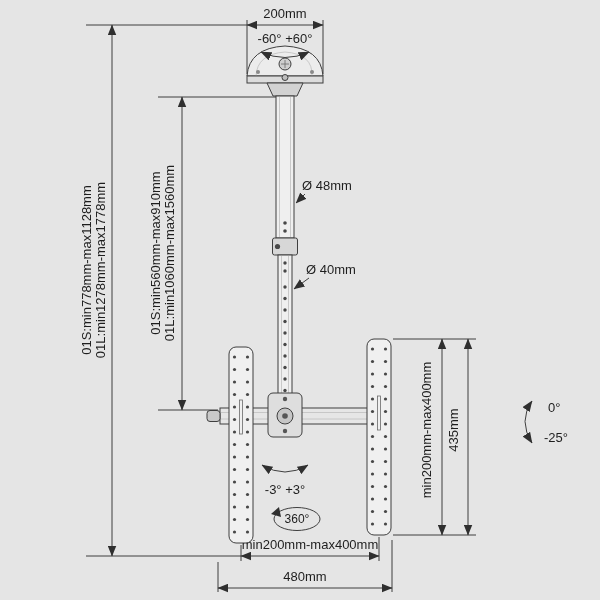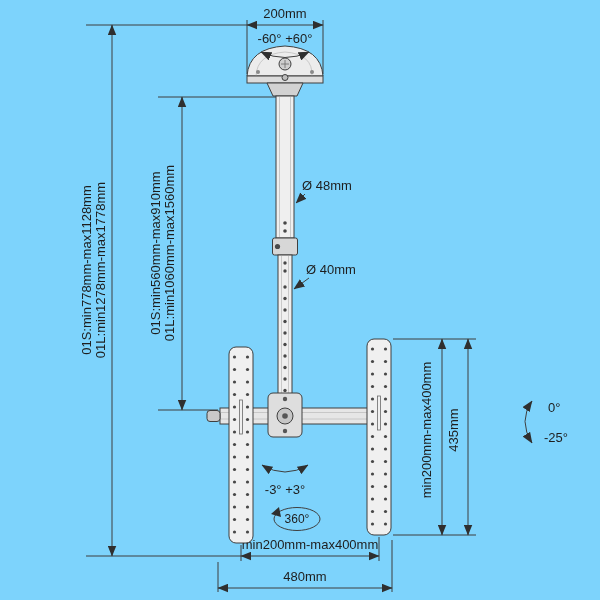--- a/index.html
+++ b/index.html
@@ -1,16 +1,16 @@
 <!DOCTYPE html>
 <html><head>
 <meta charset="utf-8">
 <style>
   html,body{margin:0;padding:0;background:#ffffff;}
-  .canvas{width:600px;height:600px;background:#7dd3fc;position:relative;overflow:hidden;}
+  .canvas{width:600px;height:600px;background:#e5e5e5;position:relative;overflow:hidden;}
   svg{display:block;}
   svg text{font-family:"Liberation Sans","DejaVu Sans",sans-serif;font-size:13px;fill:#1e1e1e;}
   svg text.small{font-size:12px;}
   .ln{stroke:#3f3f3f;stroke-width:1;fill:none;}
   .thin{stroke:#6a6a6a;stroke-width:0.8;fill:none;}
   .shade{stroke:#bfbfbf;stroke-width:0.8;fill:none;}
   .part{stroke:#3f3f3f;stroke-width:1;}
 </style>
 </head>
 <body>

